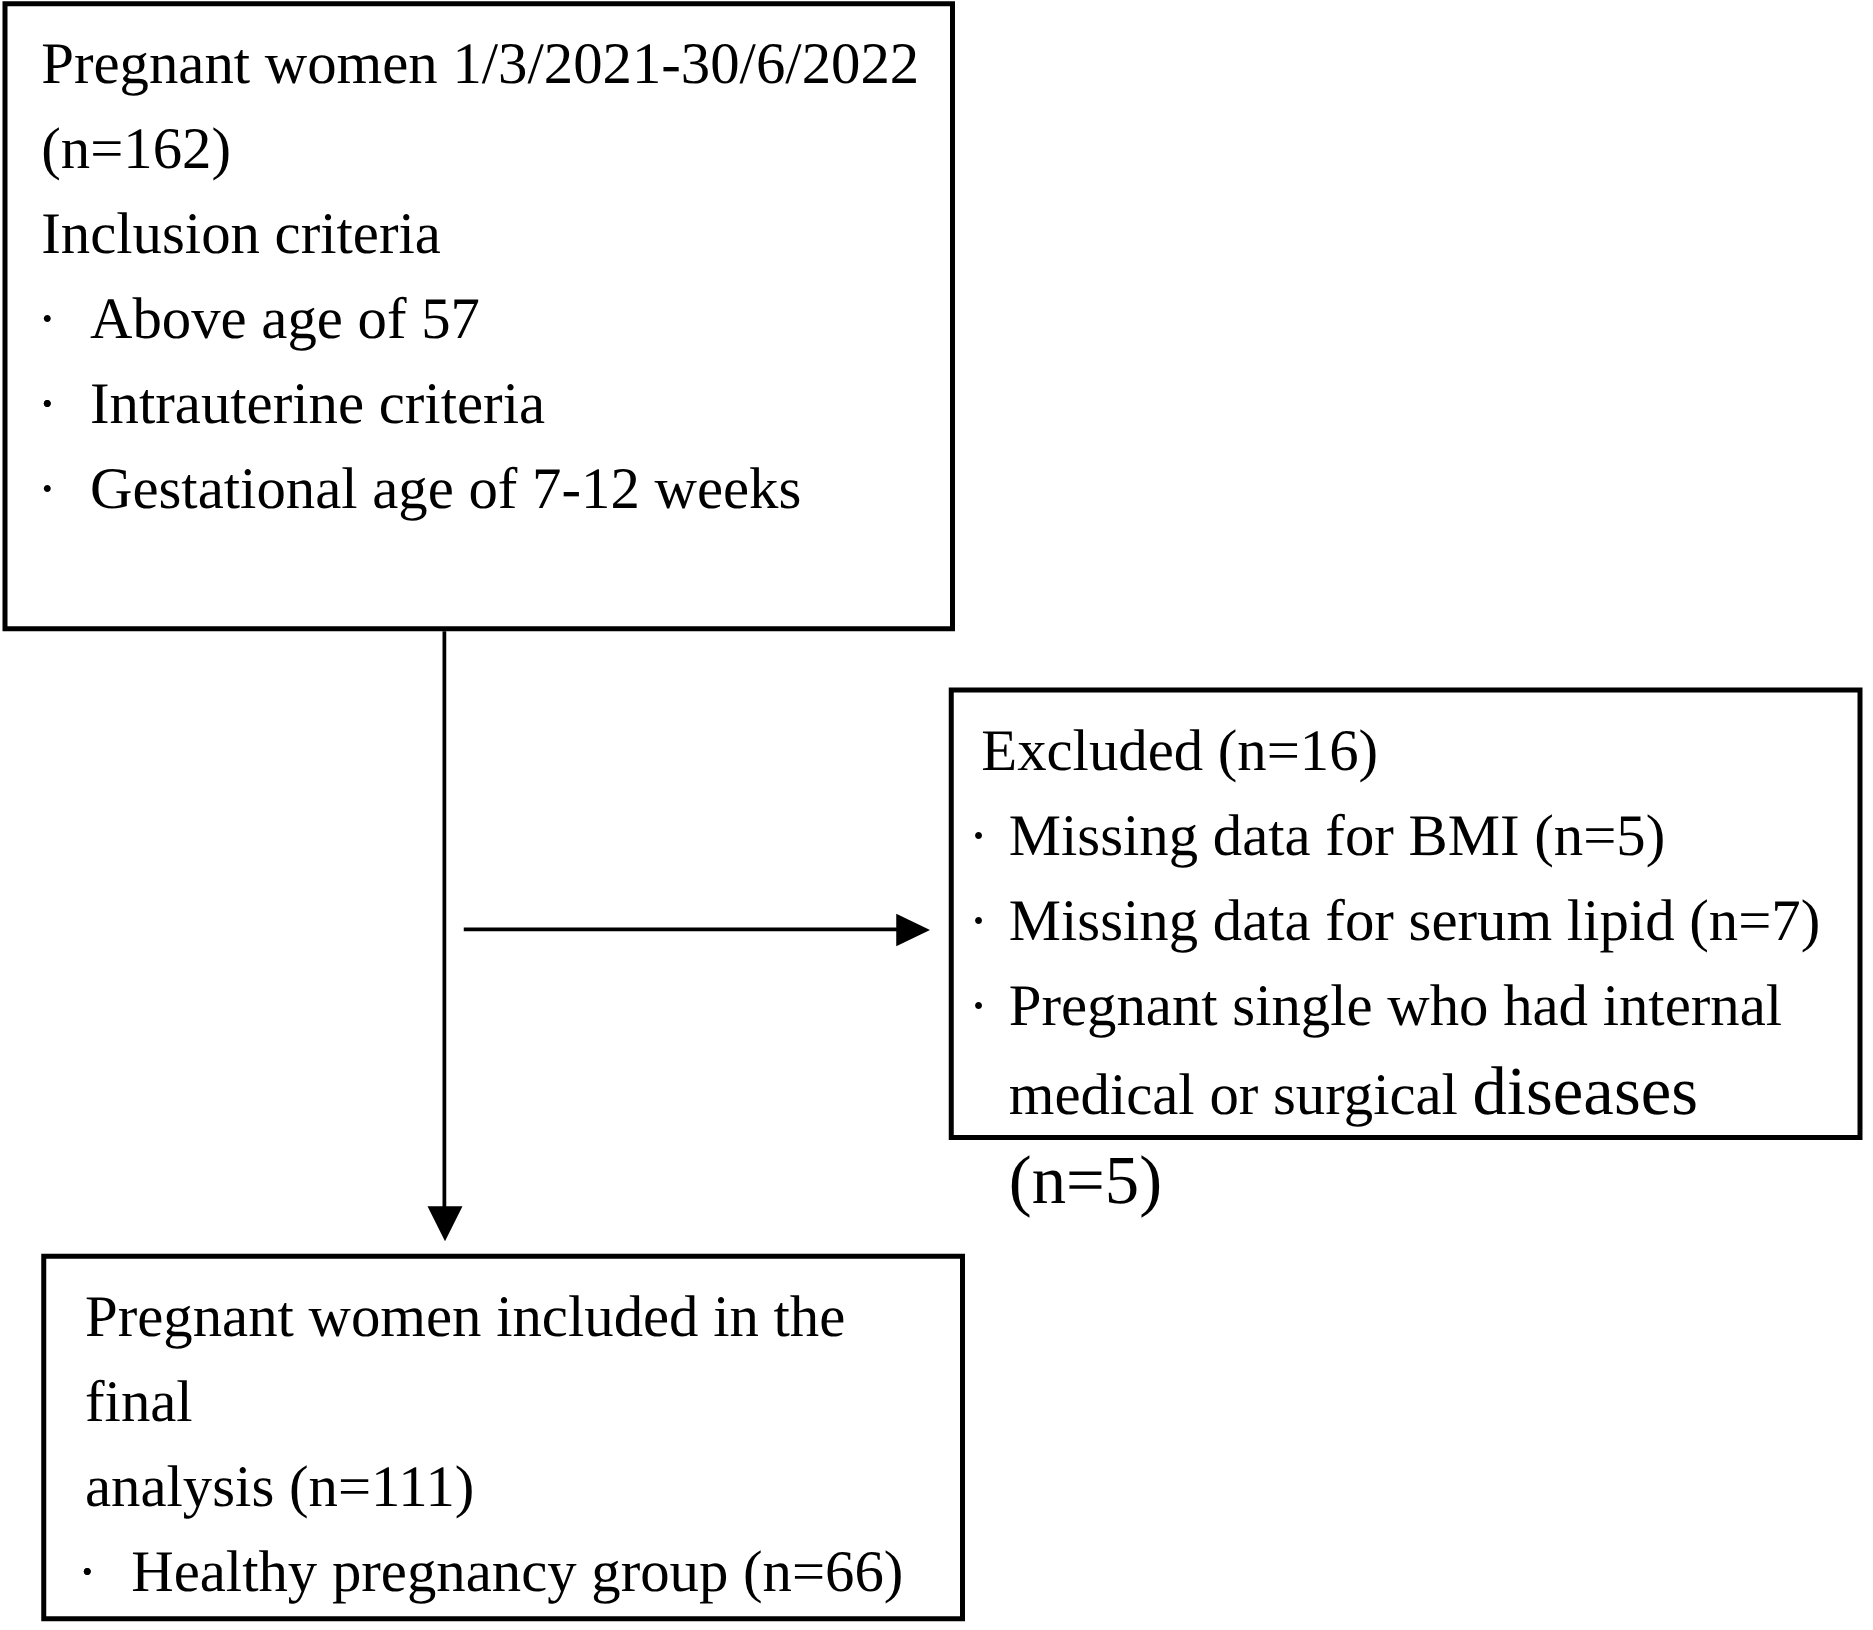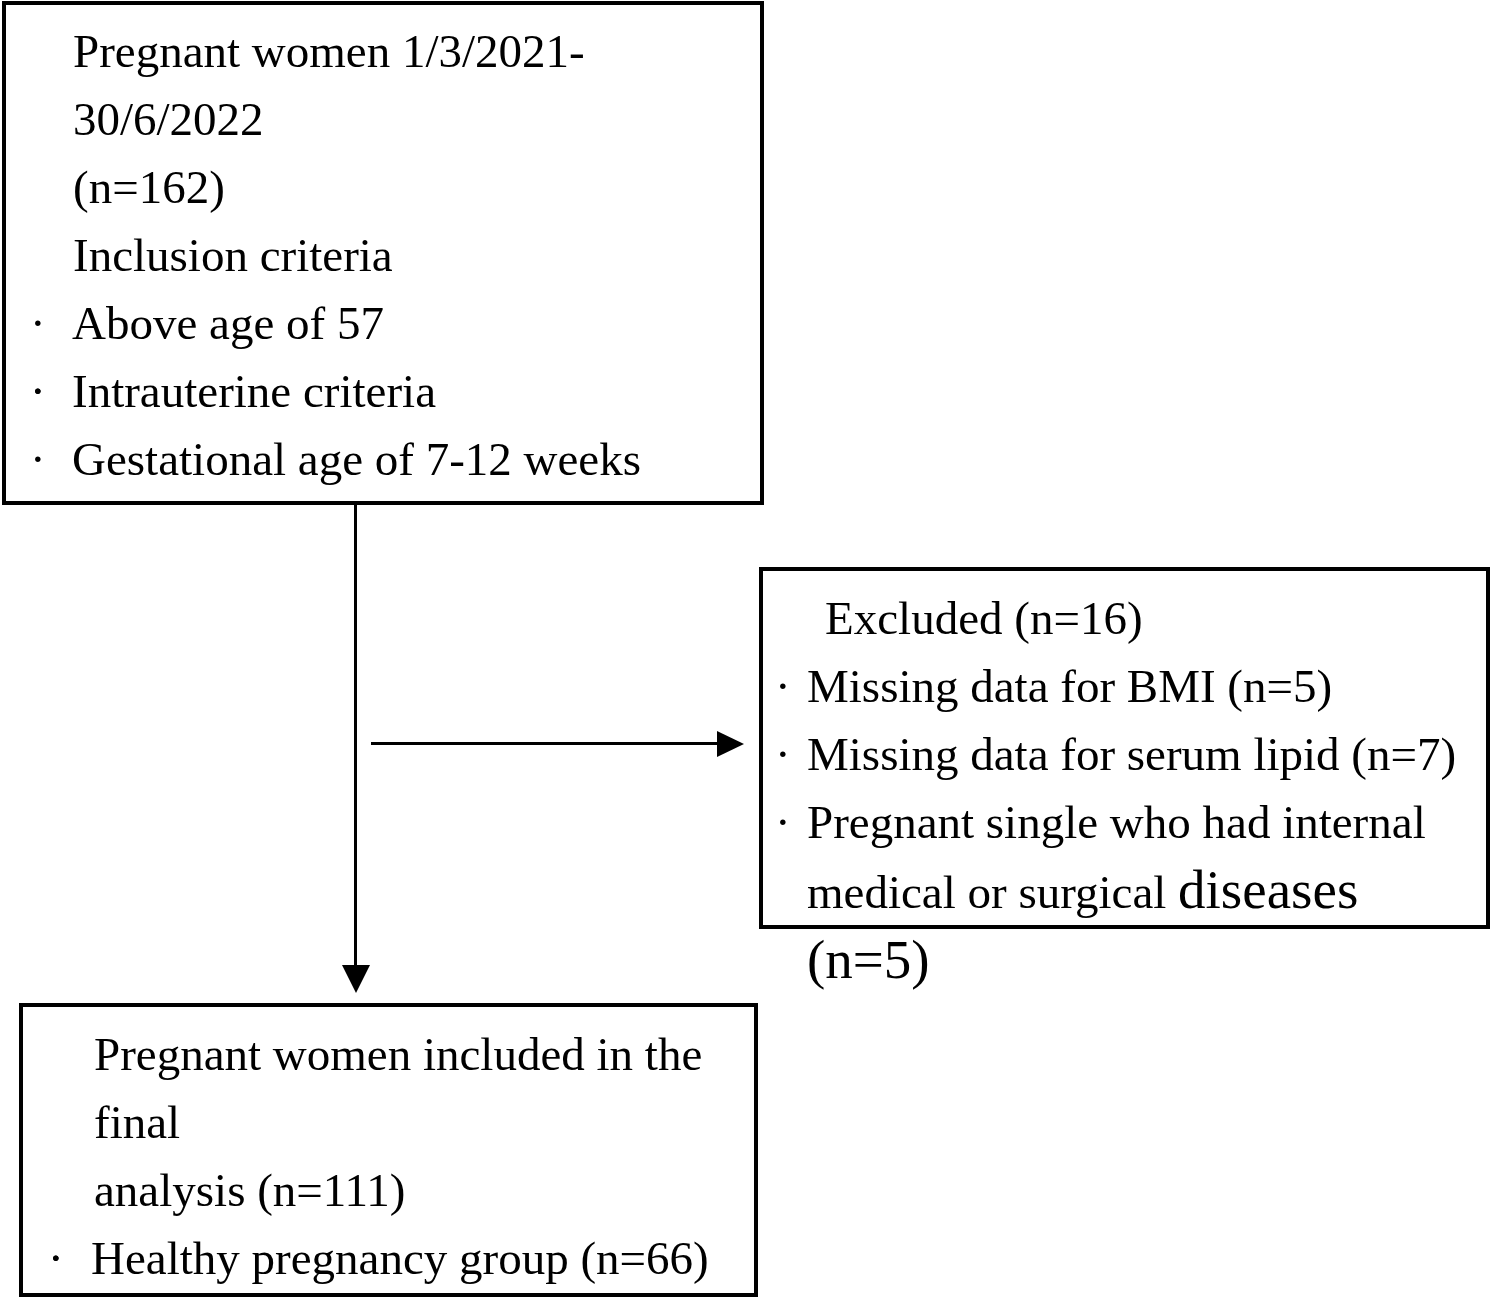--- a/index.html
+++ b/index.html
@@ -23,30 +23,30 @@
     box-sizing: border-box;
     border: 4px solid #000000;
     background: #ffffff;
   }
   #box-top {
     left: 2px; top: 1px;
     width: 762px; height: 504px;
     padding: 12px 16px 0 27px;
   }
   #box-excluded {
-    left: 759px; top: 567px;
+    left: 759px; top: 550px;
     width: 731px; height: 362px;
     padding: 13px 14px 0 22px;
   }
   #box-final {
-    left: 19px; top: 1003px;
+    left: 33px; top: 1003px;
     width: 739px; height: 294px;
     padding: 13px 14px 0 31px;
   }
-  .line { position: relative; margin-left: 40px; }
+  .line { position: relative; }
   .bullet { position: relative; }
   #box-top .bullet { padding-left: 39px; }
   #box-top .bullet .dot { position: absolute; left: -3px; top: 0; }
   #box-excluded .bullet { padding-left: 22px; }
   #box-excluded .bullet .dot { position: absolute; left: -10px; top: 0; }
   #box-final .bullet { padding-left: 37px; }
   #box-final .bullet .dot { position: absolute; left: -6px; top: 0; }
   .em-large { font-size: 55px; }
 
   .shaft-v {

